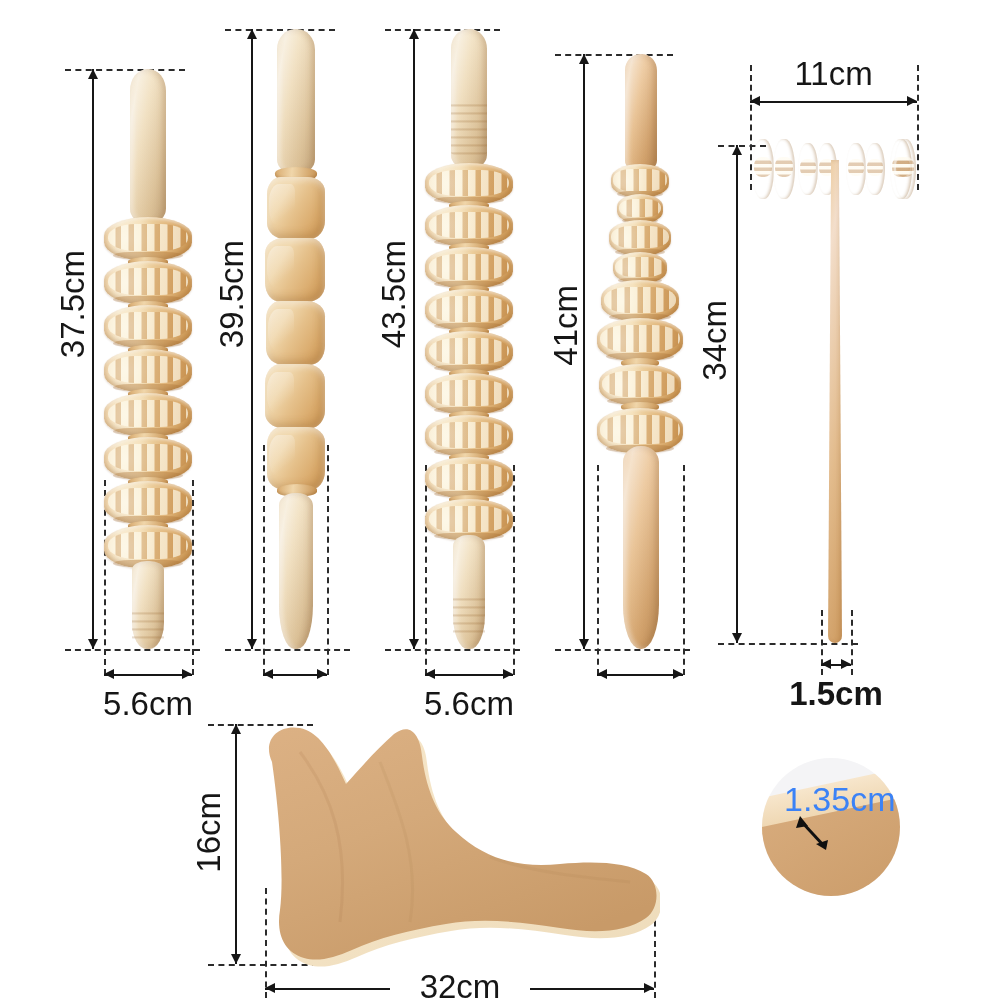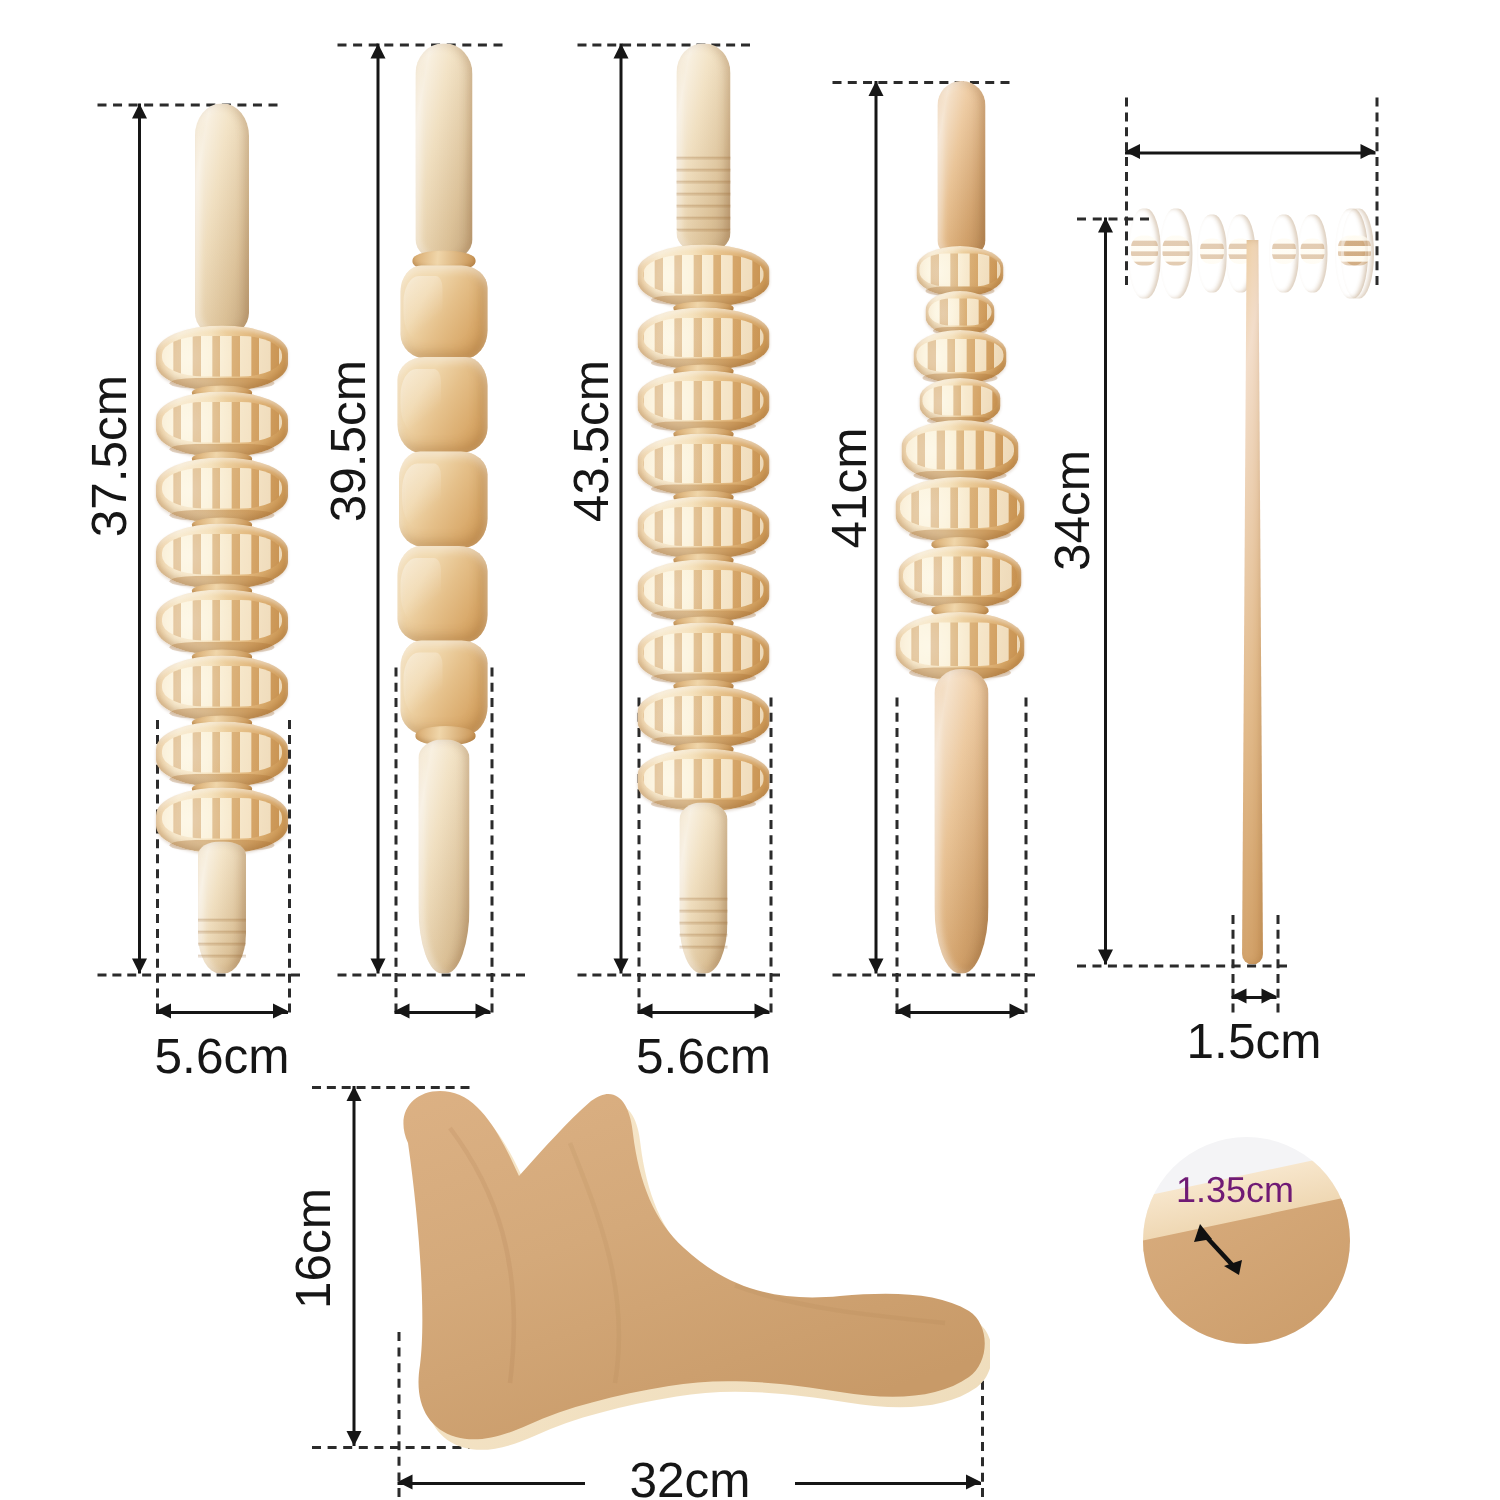--- a/index.html
+++ b/index.html
@@ -169,21 +169,21 @@
     position:absolute;left:-14%;top:18%;width:130%;height:26%;
     background:linear-gradient(#f7e6cc,#edd4ad);
     transform:rotate(-12deg);
   }
   .thick-circle .face{
     position:absolute;left:-16%;top:40%;width:136%;height:80%;
     background:linear-gradient(160deg,#d7ab7c,#c99a67);
     transform:rotate(-12deg);
   }
   .tick-note{position:absolute;font-size:24px;color:#1b1b1b;white-space:nowrap;}
-  .circ-label{position:absolute;font-size:24px;color:#701a75;white-space:nowrap;}
+  .circ-label{position:absolute;font-size:34px;color:#3b82f6;white-space:nowrap;}
 </style>
 </head>
 <body>
 
 <div class="stage">
 
   <div class="abs" style="left:60px;top:60px;width:160px;height:610px;">
 
     <div class="dash-h" style="left:5px;top:9px;width:120px;"></div>
 
@@ -404,34 +404,35 @@
     </div>
   </div>
 
   <div class="abs" style="left:720px;top:55px;width:250px;height:640px;">
 
     <div class="dash-v" style="left:30px;top:10px;height:125px;"></div>
     <div class="dash-v" style="left:197px;top:10px;height:125px;"></div>
     <div class="line-h" style="left:30px;top:46px;width:167px;"></div>
     <div class="arrow left" style="left:30px;top:41px;"></div>
     <div class="arrow right" style="left:187px;top:41px;"></div>
+    <div class="dim-label-h" style="left:30px;top:0px;width:167px;">11cm</div>
 
     <div class="dash-h" style="left:-2px;top:90px;width:48px;"></div>
     <div class="dash-h" style="left:-2px;top:588px;width:140px;"></div>
     <div class="line-v" style="left:16px;top:90px;height:498px;"></div>
     <div class="arrow up" style="left:12px;top:90px;"></div>
     <div class="arrow down" style="left:12px;top:578px;"></div>
     <div class="dim-label-v" style="left:-24px;top:245px;">34cm</div>
 
     <div class="dash-v" style="left:101px;top:555px;height:65px;"></div>
     <div class="dash-v" style="left:131px;top:555px;height:65px;"></div>
     <div class="line-h" style="left:101px;top:609px;width:30px;"></div>
     <div class="arrow left" style="left:101px;top:604px;"></div>
     <div class="arrow right" style="left:121px;top:604px;"></div>
-    <div class="dim-label-h" style="left:46px;top:620px;width:140px;">1.5cm</div>
+    <div class="dim-label-h" style="left:46px;top:620px;width:140px;font-weight:bold;">1.5cm</div>
 
     <div class="abs" style="left:30px;top:83px;width:167px;height:505px;">
 
       <div class="hbead" style="left:2px;top:1px;width:22px;height:60px;">
           <div class="ridge"></div>
         </div>
       <div class="hbead" style="left:23px;top:1px;width:22px;height:60px;">
           <div class="ridge"></div>
         </div>
       <div class="hbead" style="left:48px;top:5px;width:20px;height:52px;">

